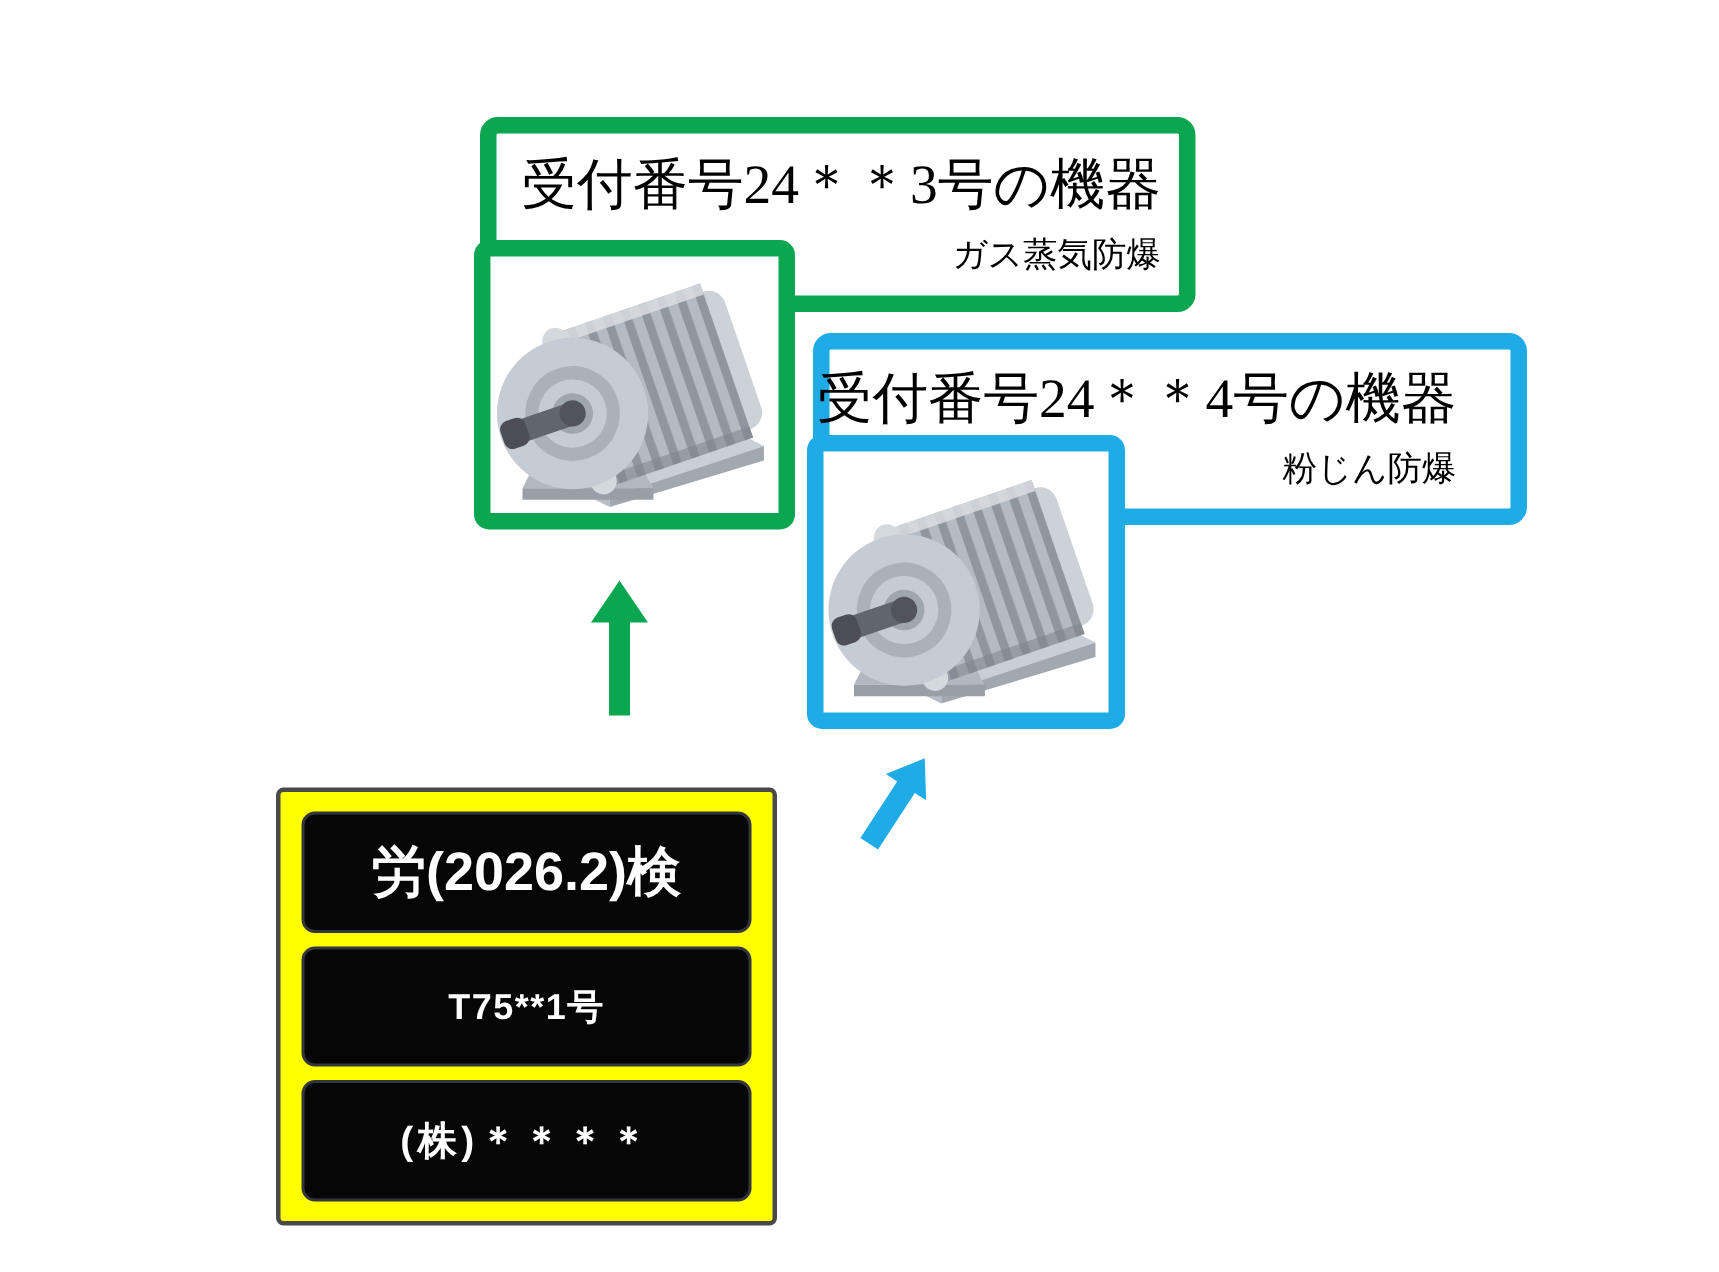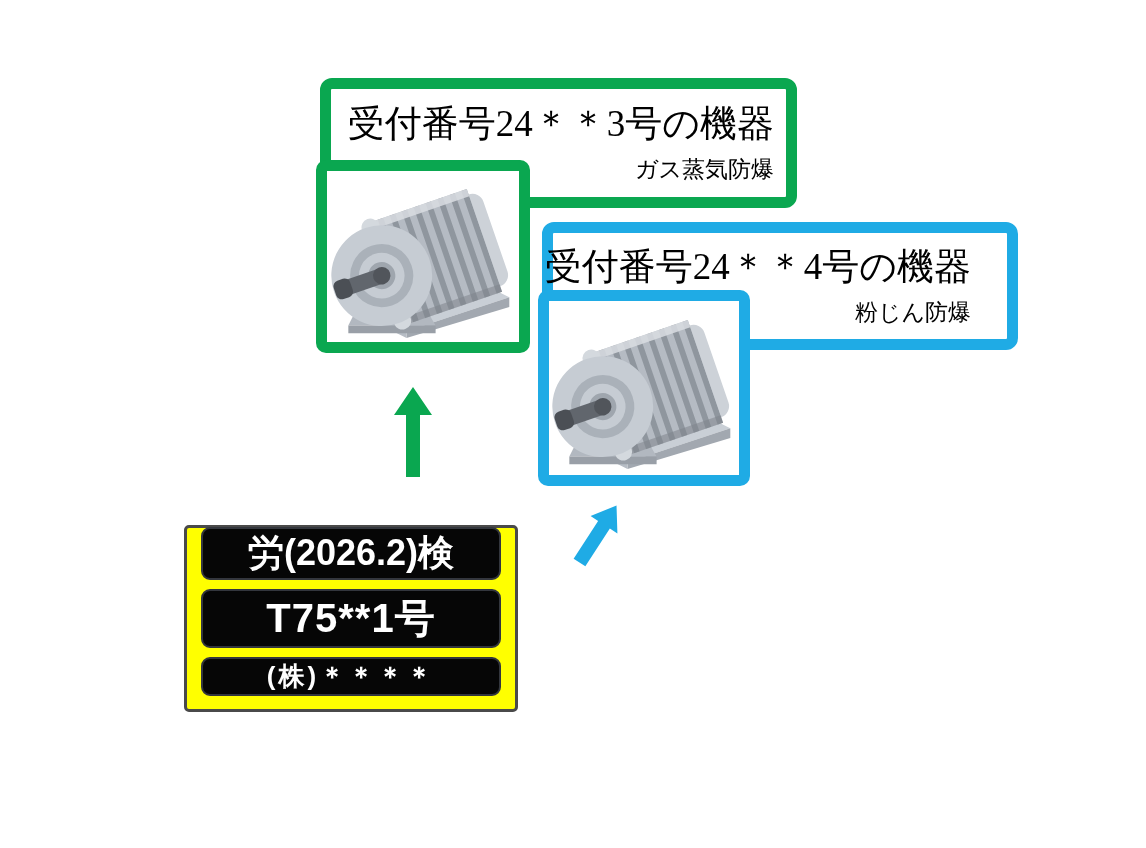--- a/index.html
+++ b/index.html
@@ -38,33 +38,33 @@
   }
   .motor-box svg.motor{width:186px;height:160px;margin-top:6px;}
 
   
   .arrow{position:absolute;z-index:3;}
   #green-arrow{left:392px;top:385px;color:var(--green);}
   #blue-arrow{left:561px;top:496px;color:var(--blue);}
 
   
   #plate{
-    position:absolute;left:184px;top:525px;width:334px;height:187px;
+    position:absolute;left:184px;top:525px;width:334px;height:292px;
     box-sizing:border-box;background:var(--yellow);
     border:3px solid var(--plate-border);border-radius:5px;
-    padding:13px 14px;display:flex;flex-direction:column;gap:9px;z-index:1;justify-content:flex-end;
+    padding:13px 14px;display:flex;flex-direction:column;gap:9px;z-index:1;
   }
   .plate-row{
     flex:1;background:var(--plate-row-bg);border:2px solid #33363d;border-radius:9px;
     display:flex;align-items:center;justify-content:center;
     color:var(--plate-text);font-family:"Liberation Sans","DejaVu Sans",sans-serif;
     font-weight:bold;white-space:nowrap;
   }
   #plate-row-1 .plate-text{font-size:36px;}
-  #plate-row-2 .plate-text{font-size:40px;letter-spacing:1px;}
+  #plate-row-2 .plate-text{font-size:24px;letter-spacing:1px;}
   #plate-row-3 .plate-text{font-size:26px;letter-spacing:3px;}
 
   .hidden-defs{position:absolute;width:0;height:0;overflow:hidden;}
 </style>
 </head>
 <body>
 
 <svg class="hidden-defs" aria-hidden="true">
   <defs>
     <pattern id="rib-pattern" width="13" height="13" patternUnits="userSpaceOnUse">

